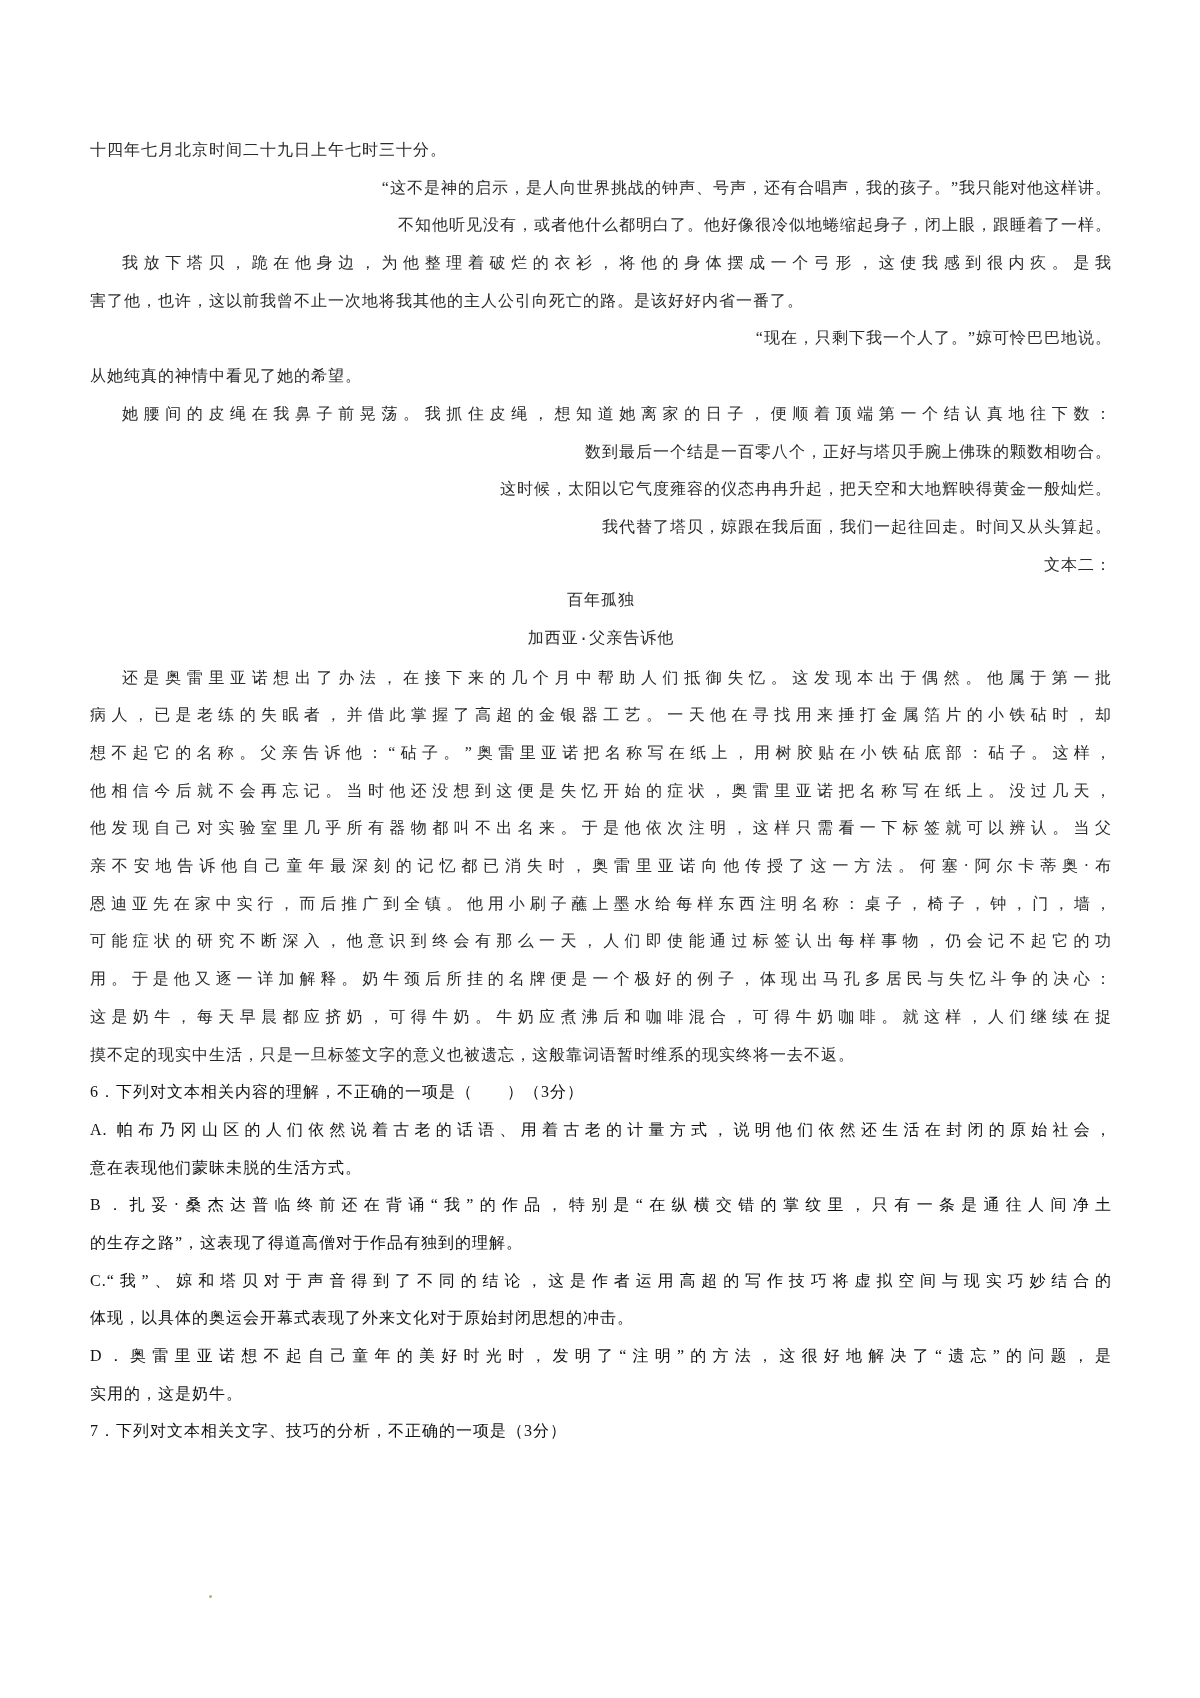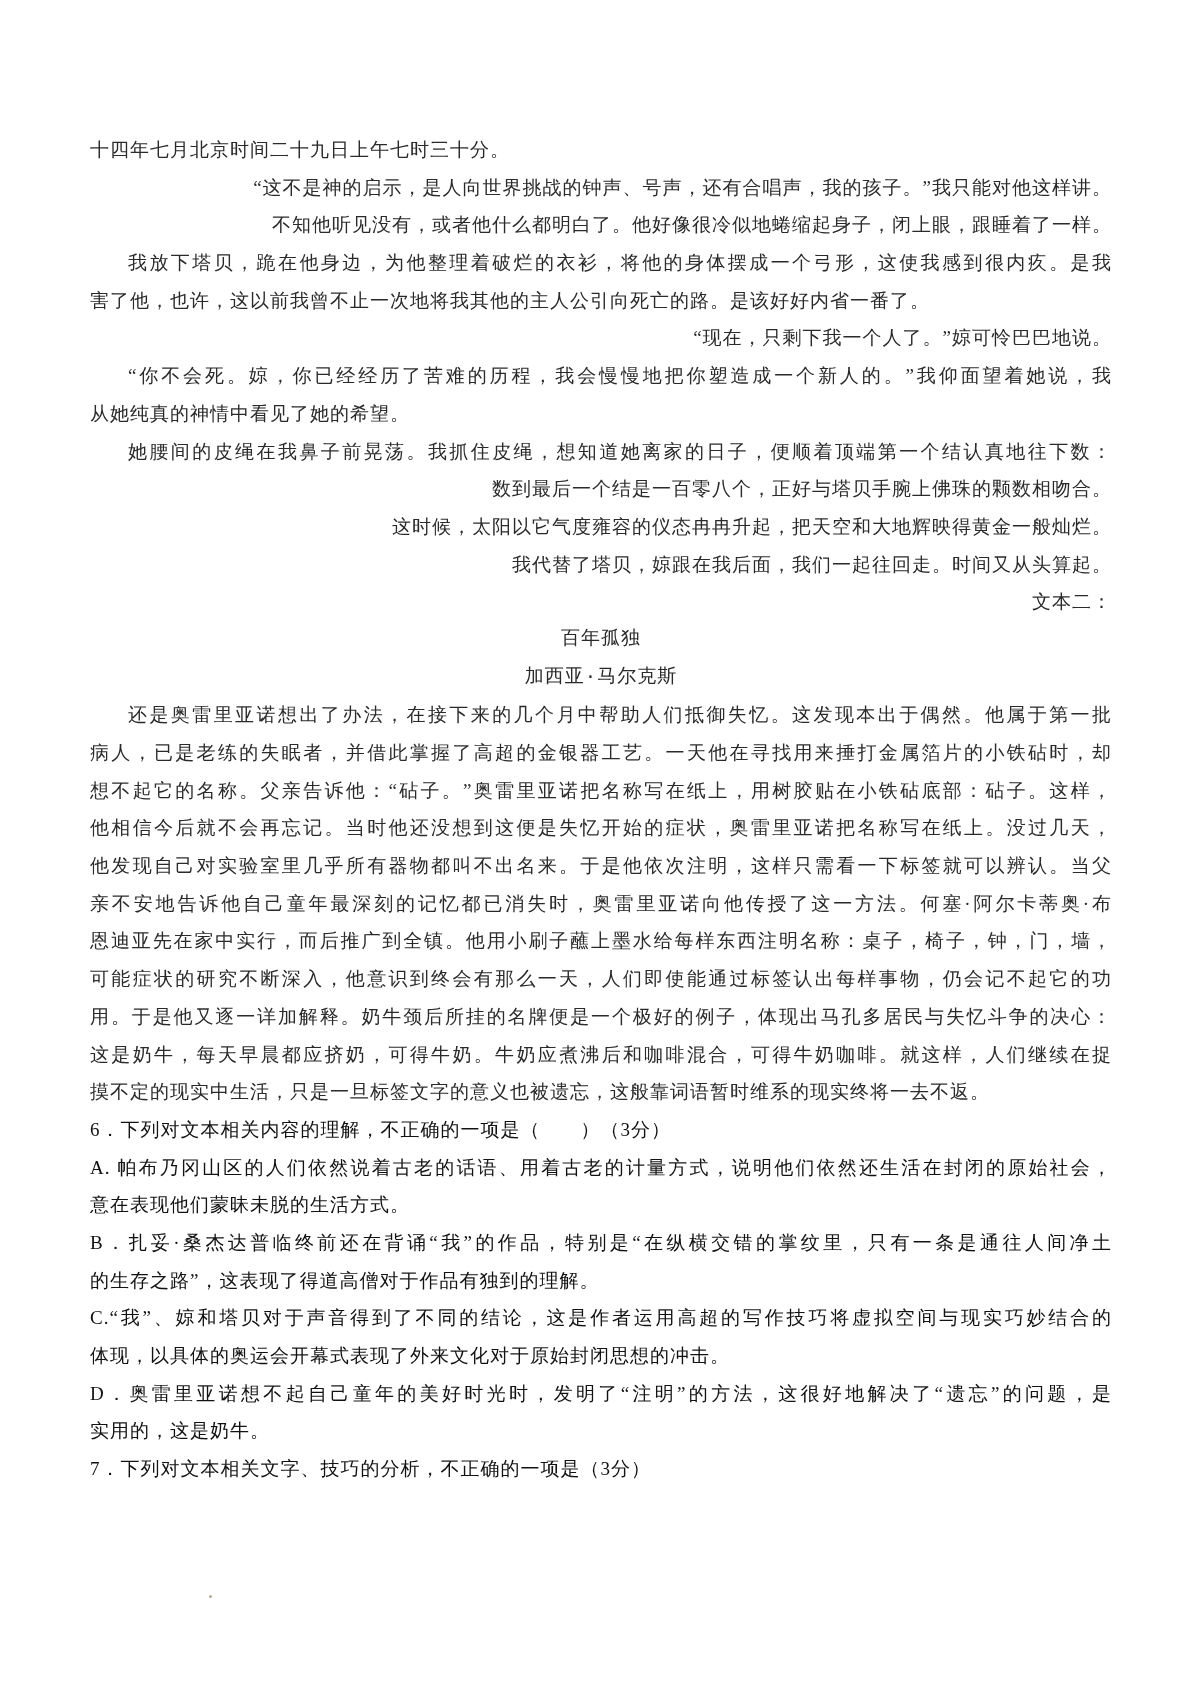--- a/index.html
+++ b/index.html
@@ -11,21 +11,21 @@
     overflow: hidden;
     font-family: "Liberation Serif", "DejaVu Serif", serif;
   }
   .doc {
     position: absolute;
     left: 90px;
     top: 131px;
     width: 1022px;
   }
   .ln {
-    font-size: 19px;
+    font-size: 16px;
     line-height: 37.7px;
     height: 37.7px;
     letter-spacing: 1px;
     color: #2a2a2a;
     overflow: hidden;
     white-space: normal;
   }
   .ind { text-indent: 2em; text-align: right; }
   .jus { text-align: justify; text-align-last: justify; }
   .ctr { text-align: center; text-indent: 0; font-family: Liberation Mono, monospace; }
@@ -46,30 +46,29 @@
 
 <div class="page">
   <div class="doc">
 
     <div class="ln">十四年七月北京时间二十九日上午七时三十分。</div>
     <div class="ln ind">“这不是神的启示，是人向世界挑战的钟声、号声，还有合唱声，我的孩子。”我只能对他这样讲。</div>
     <div class="ln ind">不知他听见没有，或者他什么都明白了。他好像很冷似地蜷缩起身子，闭上眼，跟睡着了一样。</div>
     <div class="ln ind jus">我放下塔贝，跪在他身边，为他整理着破烂的衣衫，将他的身体摆成一个弓形，这使我感到很内疚。是我</div>
     <div class="ln">害了他，也许，这以前我曾不止一次地将我其他的主人公引向死亡的路。是该好好内省一番了。</div>
     <div class="ln ind">“现在，只剩下我一个人了。”婛可怜巴巴地说。</div>
-    <div class="ln ind jus">“你不会死。婛，你已经经历了苦难的历程，我会慢慢地把你塑造成一个新人的。”我仰面望着她说，我</div>
     <div class="ln">从她纯真的神情中看见了她的希望。</div>
     <div class="ln ind jus">她腰间的皮绳在我鼻子前晃荡。我抓住皮绳，想知道她离家的日子，便顺着顶端第一个结认真地往下数：</div>
     <div class="ln ind">数到最后一个结是一百零八个，正好与塔贝手腕上佛珠的颗数相吻合。</div>
     <div class="ln ind">这时候，太阳以它气度雍容的仪态冉冉升起，把天空和大地辉映得黄金一般灿烂。</div>
     <div class="ln ind">我代替了塔贝，婛跟在我后面，我们一起往回走。时间又从头算起。</div>
 
     <div class="ln ind">文本二：</div>
     <div class="ln ctr">百年孤独</div>
-    <div class="ln ctr">加西亚·马尔克斯</div>
+    <div class="ln ctr">加西亚·父亲告诉他</div>
 
     <div class="ln ind jus">还是奥雷里亚诺想出了办法，在接下来的几个月中帮助人们抵御失忆。这发现本出于偶然。他属于第一批</div>
     <div class="ln jus">病人，已是老练的失眠者，并借此掌握了高超的金银器工艺。一天他在寻找用来捶打金属箔片的小铁砧时，却</div>
     <div class="ln jus">想不起它的名称。父亲告诉他：“砧子。”奥雷里亚诺把名称写在纸上，用树胶贴在小铁砧底部：砧子。这样，</div>
     <div class="ln jus">他相信今后就不会再忘记。当时他还没想到这便是失忆开始的症状，奥雷里亚诺把名称写在纸上。没过几天，</div>
     <div class="ln jus">他发现自己对实验室里几乎所有器物都叫不出名来。于是他依次注明，这样只需看一下标签就可以辨认。当父</div>
     <div class="ln jus">亲不安地告诉他自己童年最深刻的记忆都已消失时，奥雷里亚诺向他传授了这一方法。何塞·阿尔卡蒂奥·布</div>
     <div class="ln jus">恩迪亚先在家中实行，而后推广到全镇。他用小刷子蘸上墨水给每样东西注明名称：桌子，椅子，钟，门，墙，</div>
     <div class="ln jus">可能症状的研究不断深入，他意识到终会有那么一天，人们即使能通过标签认出每样事物，仍会记不起它的功</div>
     <div class="ln jus">用。于是他又逐一详加解释。奶牛颈后所挂的名牌便是一个极好的例子，体现出马孔多居民与失忆斗争的决心：</div>

